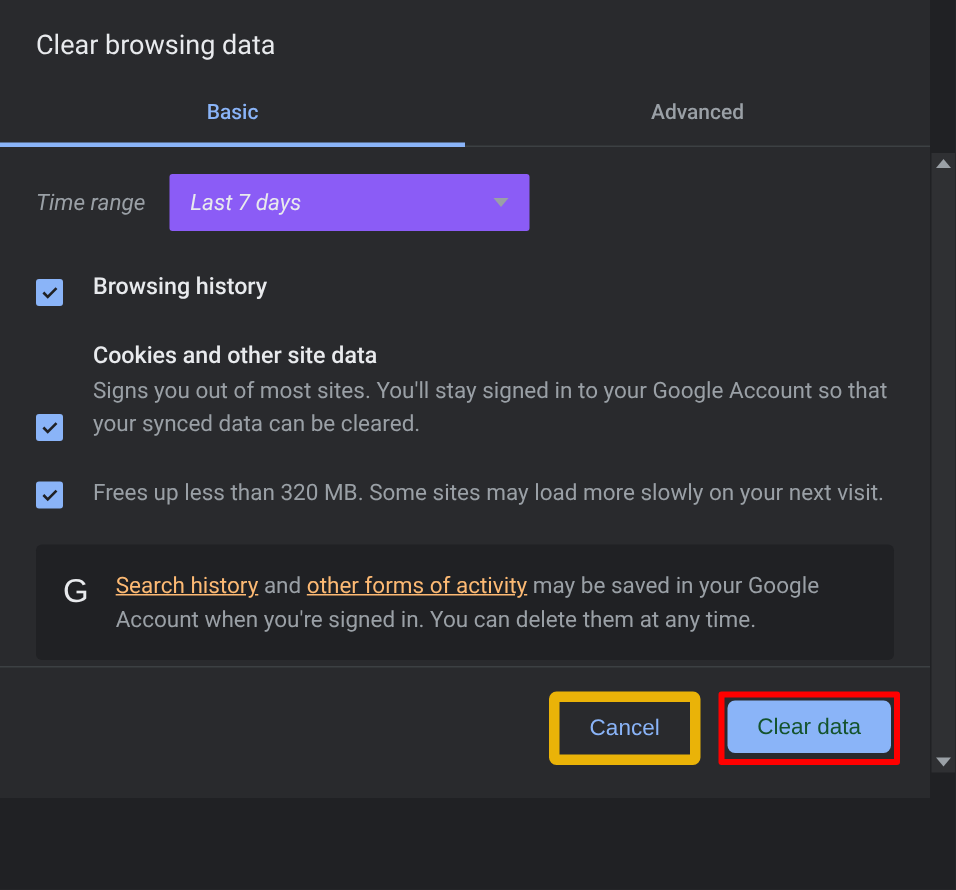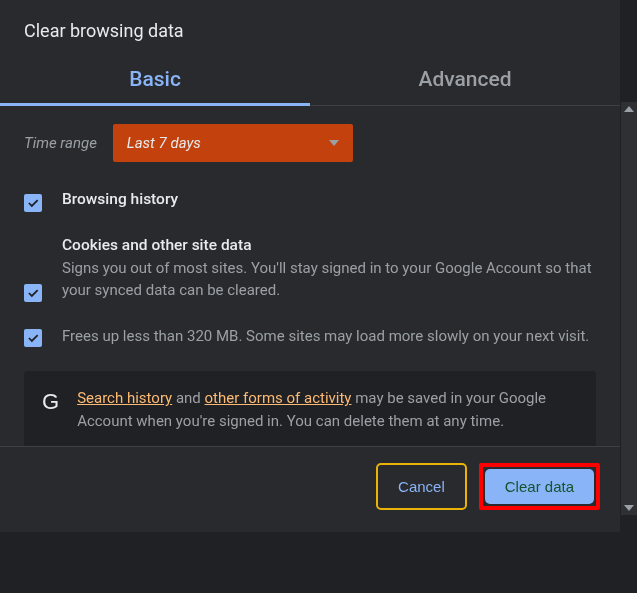--- a/index.html
+++ b/index.html
@@ -29,21 +29,21 @@
   }
   .tabs {
     display: flex;
     border-bottom: 1px solid #3c4043;
     position: relative;
   }
   .tab {
     flex: 1;
     text-align: center;
     padding: 14px 0;
-    font-size: 21px;
+    font-size: 14px;
     font-weight: 500;
     cursor: pointer;
     color: #9aa0a6;
     position: relative;
   }
   .tab.active {
     color: #8ab4f8;
   }
   .tab.active::after {
     content: "";
@@ -65,21 +65,21 @@
     align-items: center;
     gap: 16px;
     margin-bottom: 28px;
     font-style: italic;
   }
   .time-label {
     color: #9aa0a6;
     font-size: 15px;
   }
   .select {
-    background: #c2410c;
+    background: #8b5cf6;
     color: #e8eaed;
     border: none;
     padding: 10px 14px;
     font-size: 15px;
     width: 240px;
     display: flex;
     justify-content: space-between;
     align-items: center;
     cursor: pointer;
     border-radius: 2px;
@@ -160,21 +160,21 @@
     padding: 9px 20px;
     border-radius: 5px;
     font-size: 15px;
     font-weight: 500;
     cursor: pointer;
     border: none;
   }
   .btn-cancel {
     background: transparent;
     color: #8ab4f8;
-    border: 2px solid #eab308;
+    border: 7px solid #eab308;
   }
   .btn-primary {
     background: #8ab4f8;
     color: #14532d;
   }
   .highlight-box {
     border: 4px solid #ff0000;
     padding: 2px;
     border-radius: 2px;
   }

